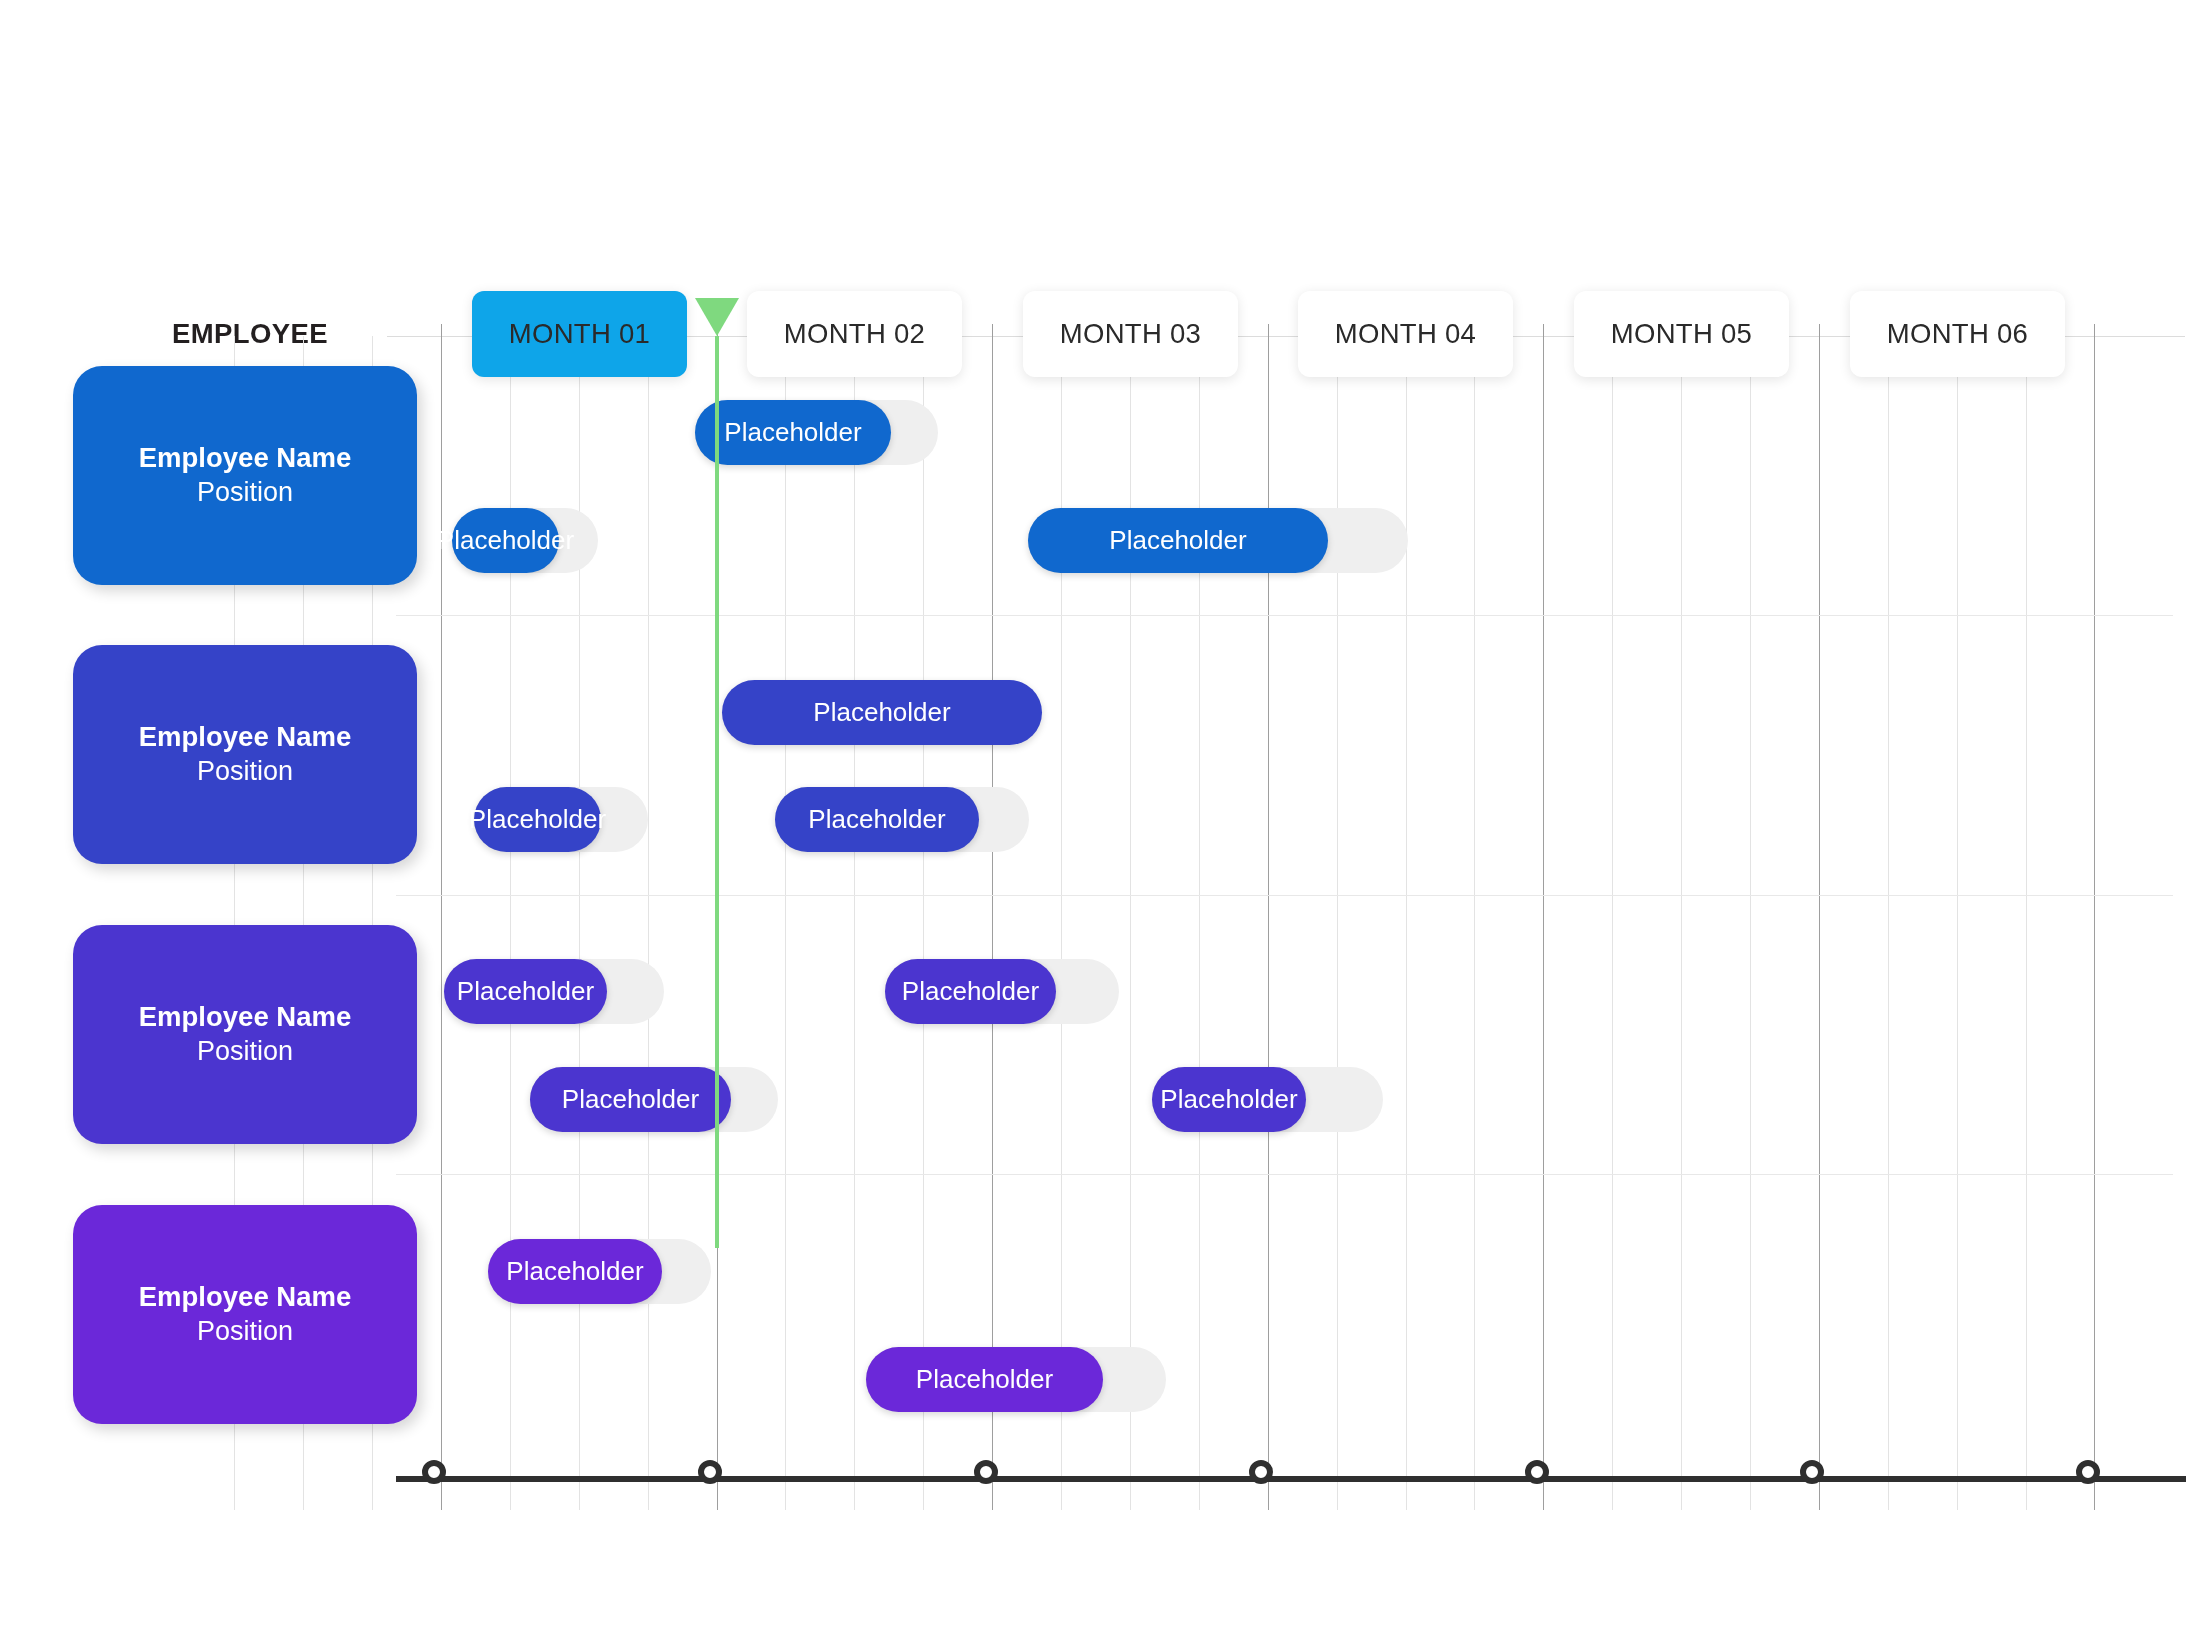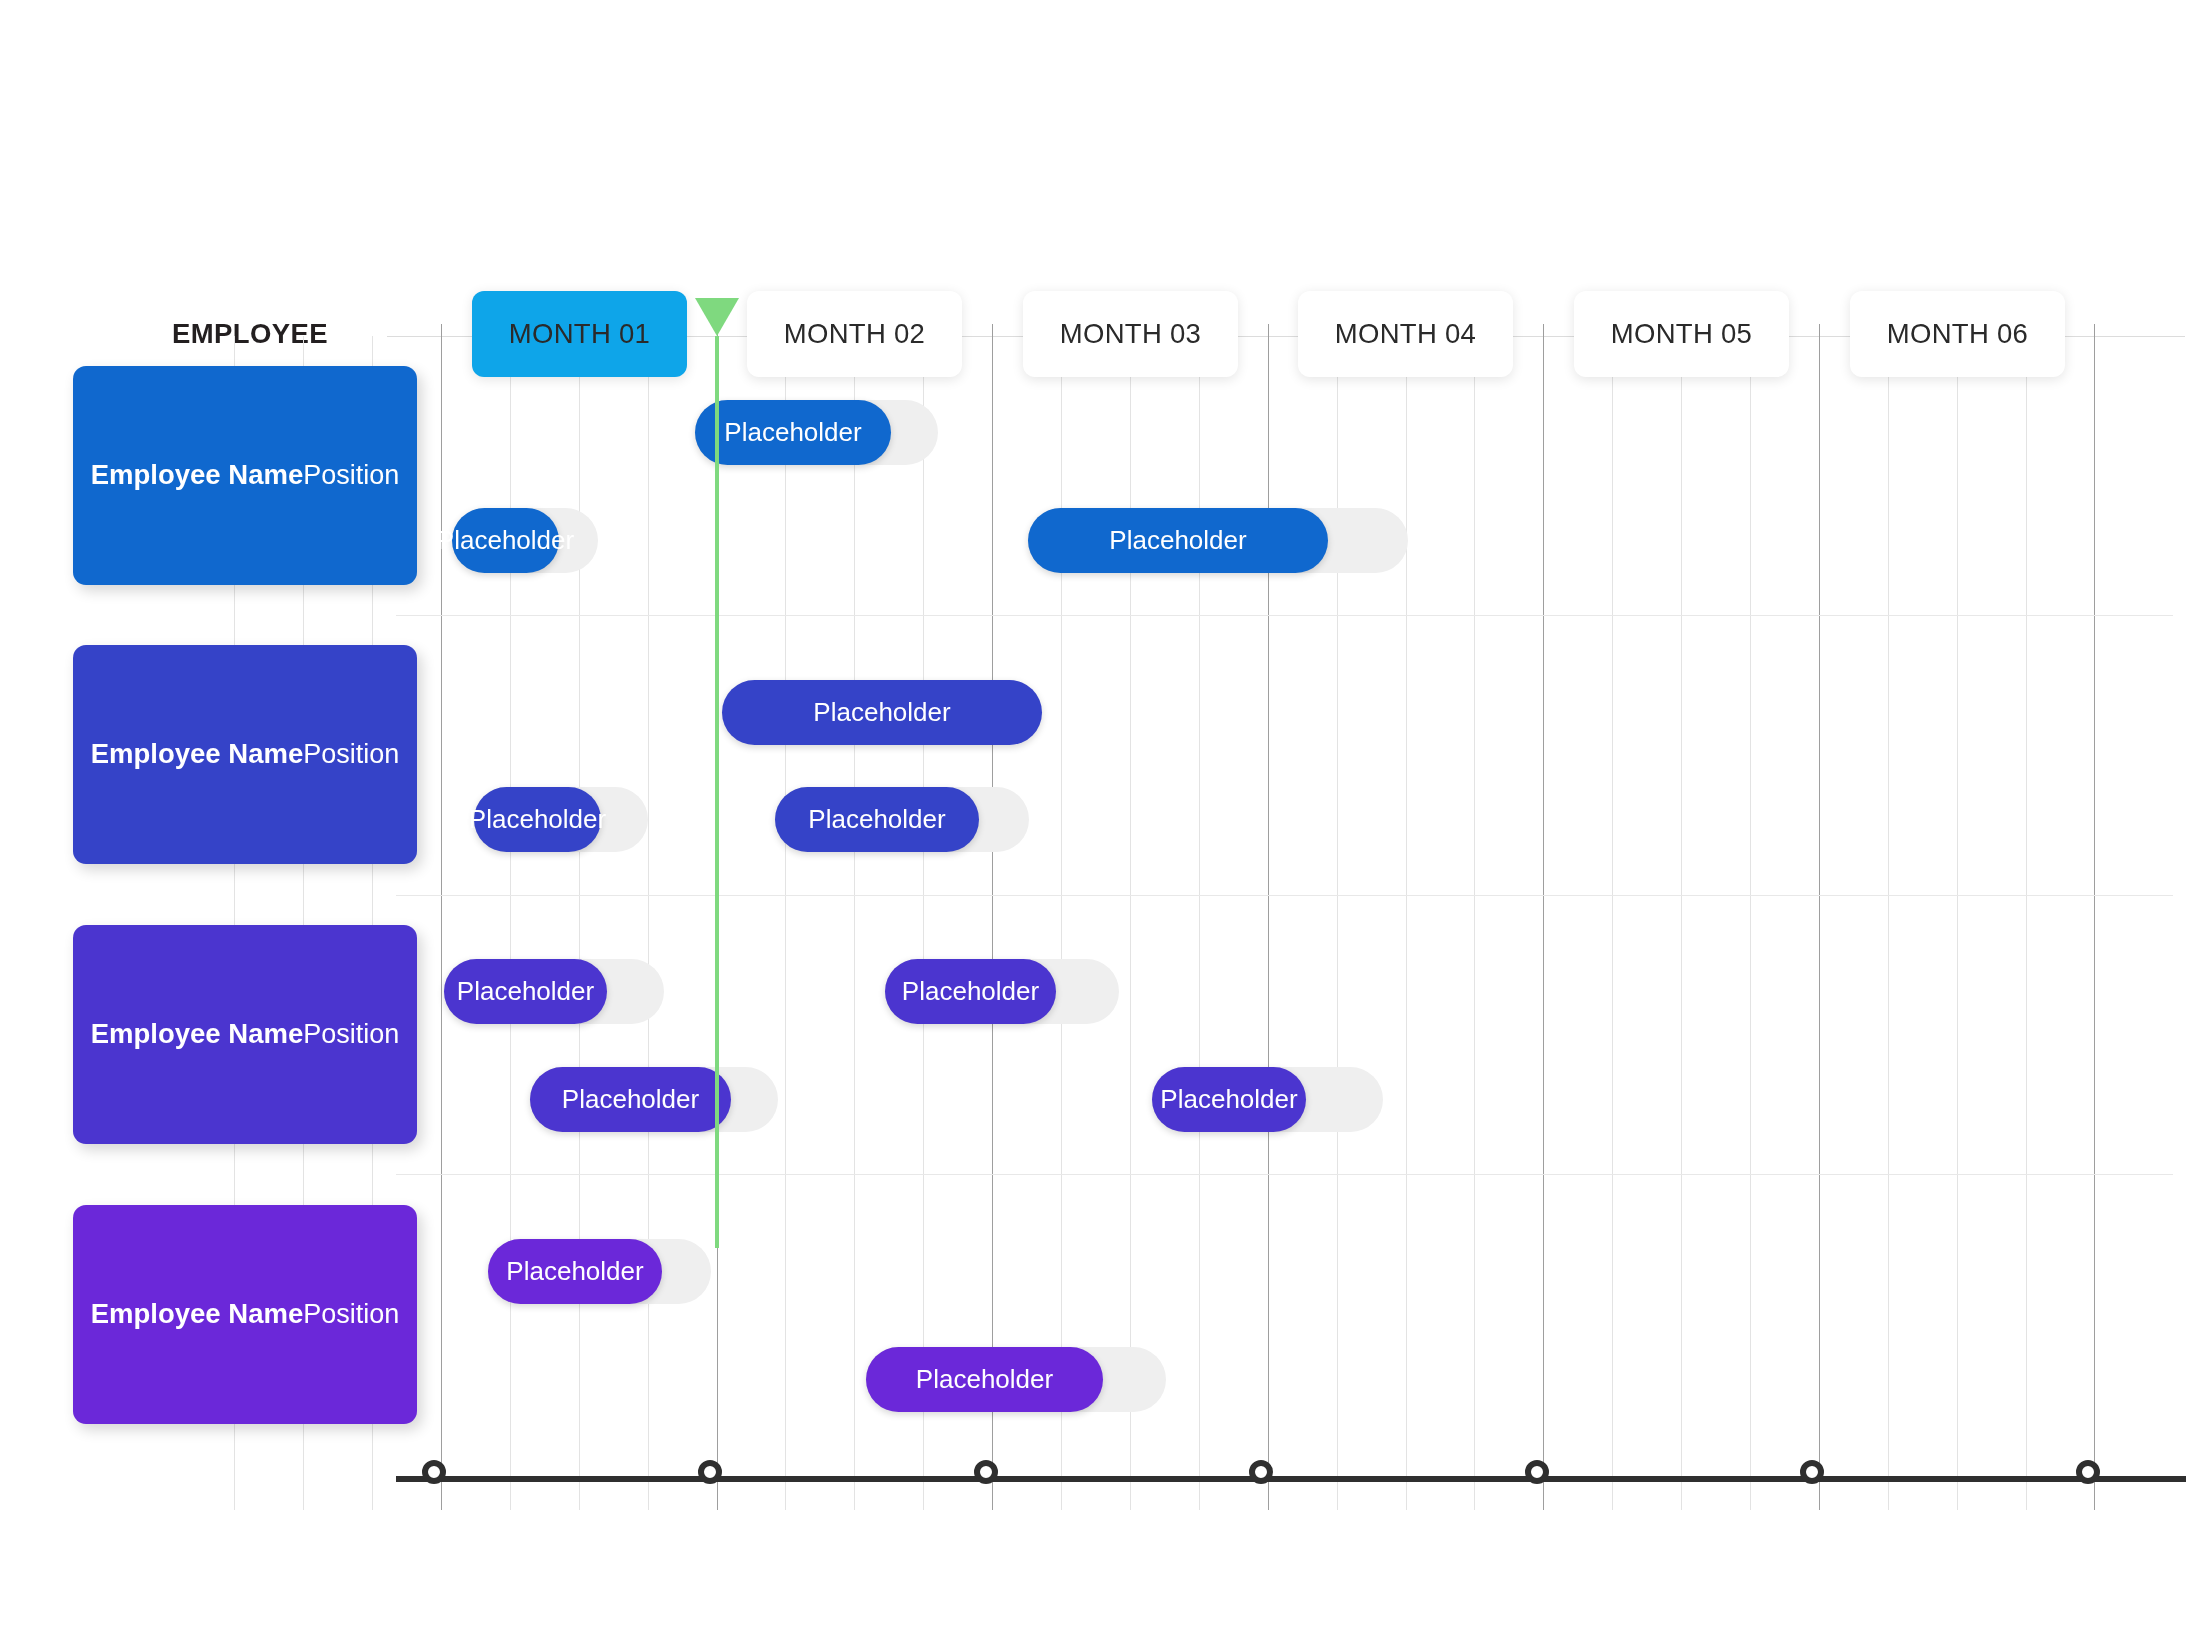--- a/index.html
+++ b/index.html
@@ -116,24 +116,24 @@
     color: #2a2a2a;
     letter-spacing: 0.3px;
   }
 
   
   .emp-card {
     position: absolute;
     left: 73px;
     width: 344px;
     height: 219px;
-    border-radius: 13px;
+    border-radius: 29px;
     box-shadow: 4.3px 6px 13.8px rgba(0,0,0,0.16);
     display: flex;
-    flex-direction: row;
+    flex-direction: column;
     align-items: center;
     justify-content: center;
     color: #ffffff;
   }
   .emp-name { font-size: 27.5px; font-weight: bold; line-height: 1.25; }
   .emp-pos  { font-size: 27px; font-weight: 400; line-height: 1.25; }
 
   
   .track {
     position: absolute;

